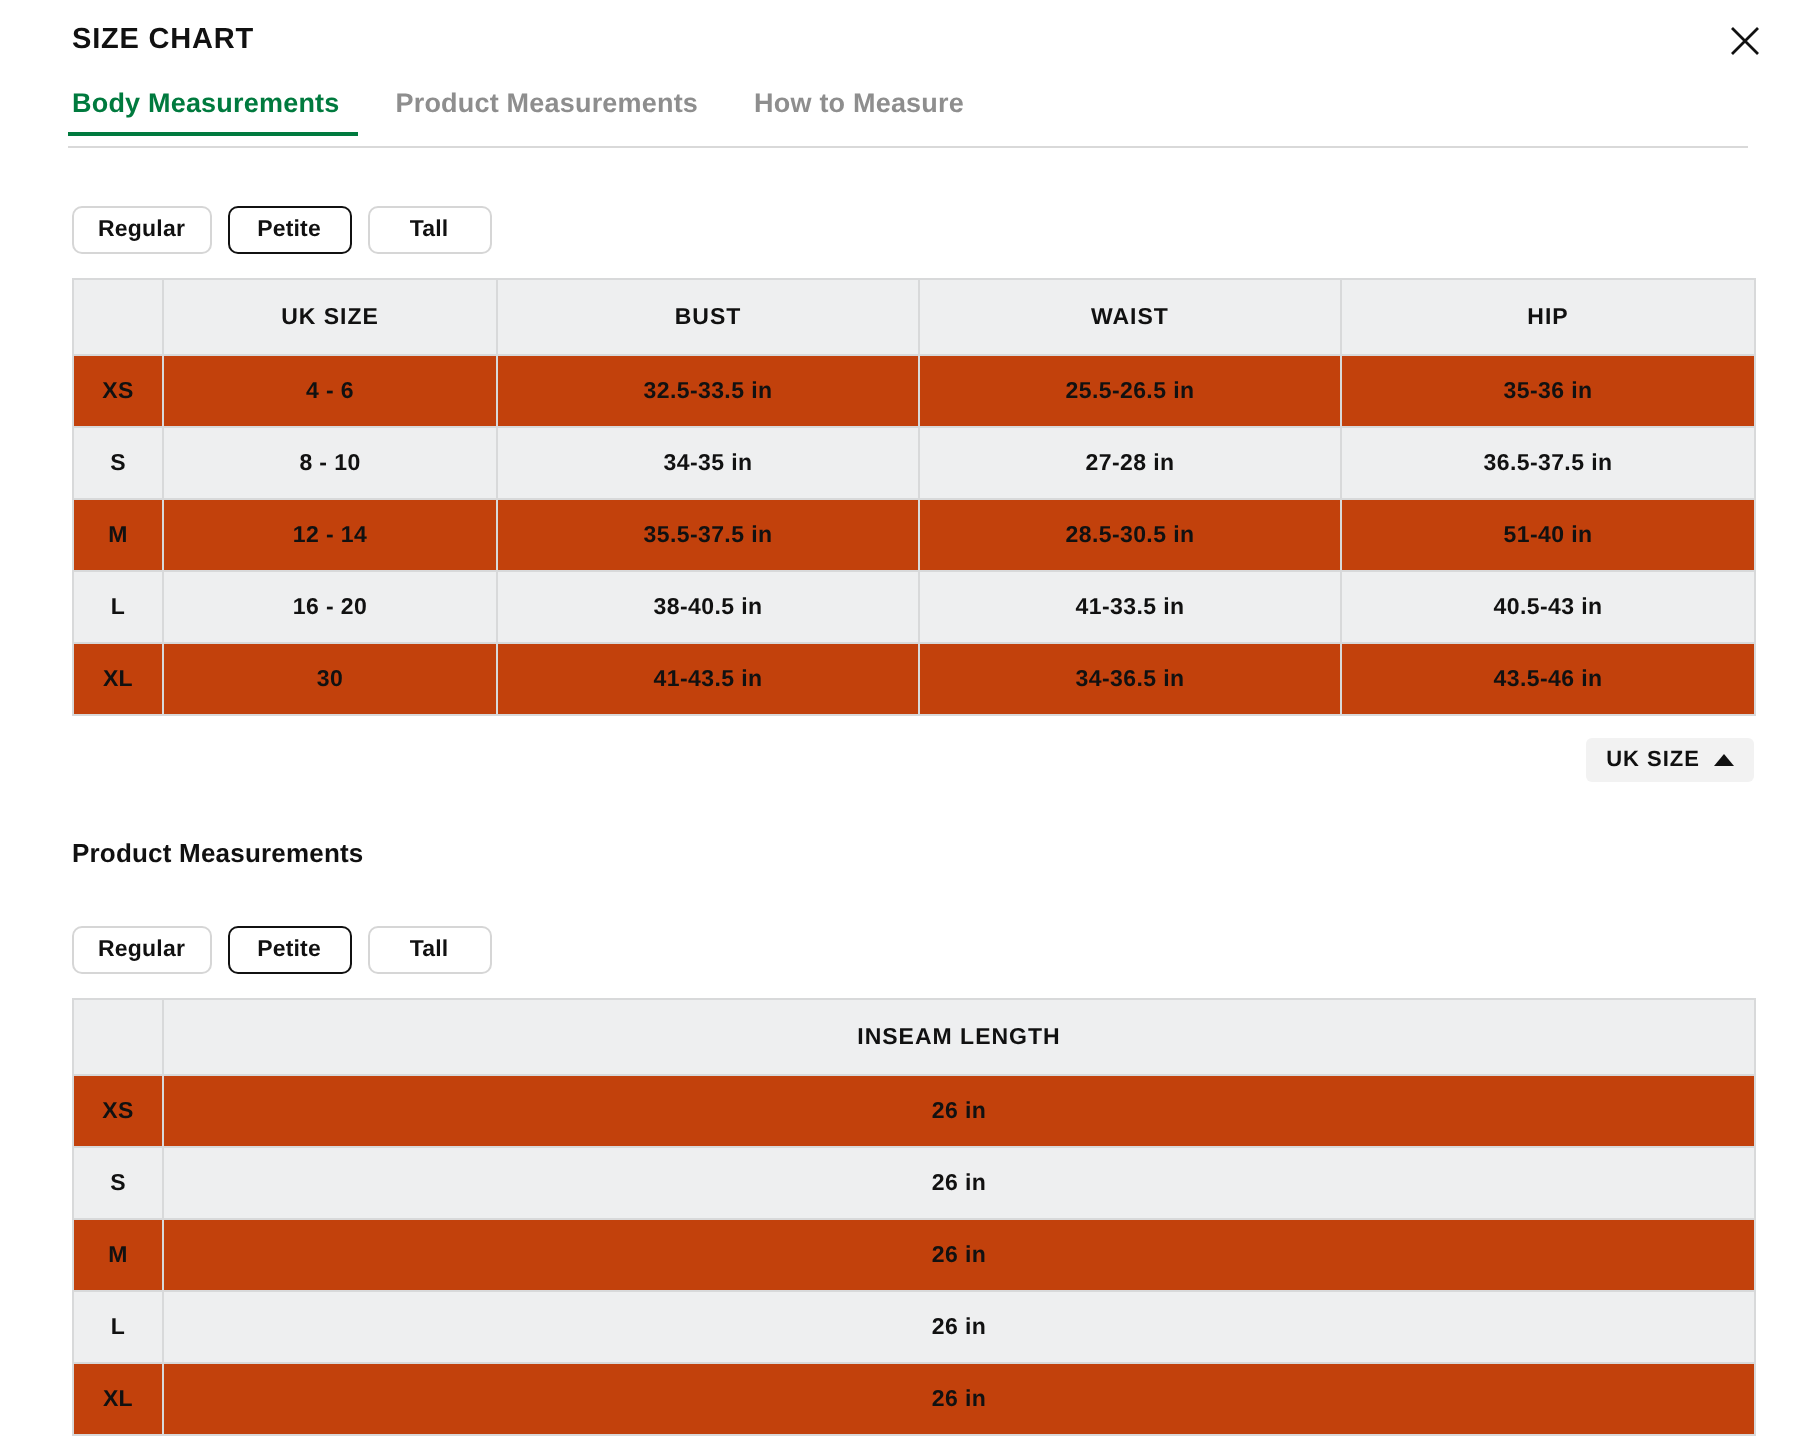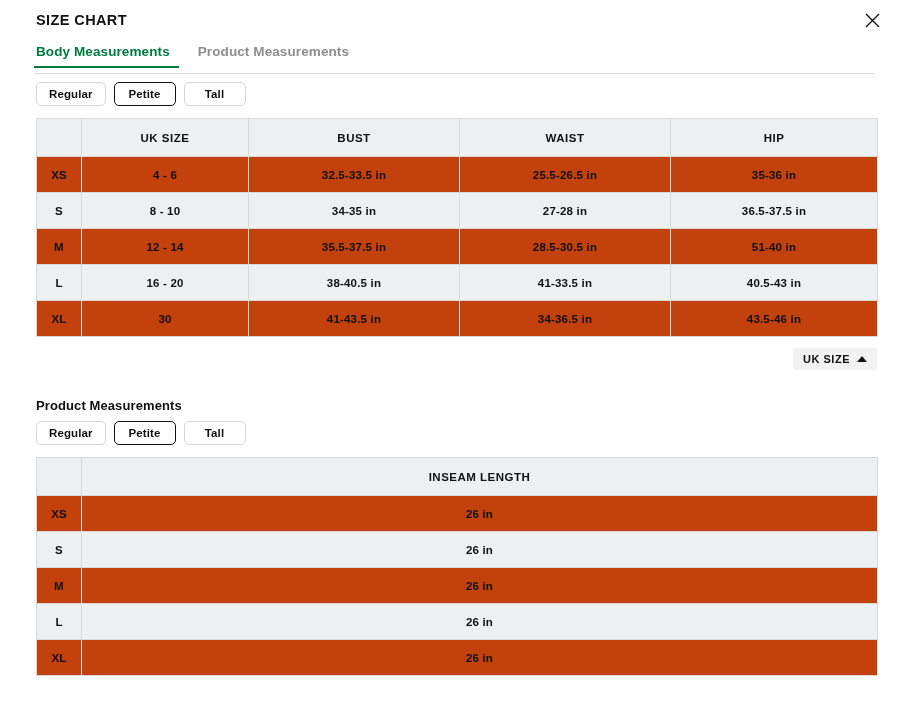--- a/index.html
+++ b/index.html
@@ -85,21 +85,21 @@
     right: 5px;
     bottom: -1px;
     height: 2px;
     background: #007a3e;
   }
 
   
   .fit-row {
     display: flex;
     gap: 8px;
-    margin: 8px 0 0 36px;
+    margin: 29px 0 0 36px;
   }
   .pill {
     min-width: 62px;
     height: 24px;
     padding: 0 12px;
     border-radius: 5px;
     border: 1px solid #d6d6d6;
     background: #ffffff;
     font-size: 11.5px;
     font-weight: bold;
@@ -243,20 +243,21 @@
     <button class="close-button" aria-label="Close">
       <svg width="15" height="15" viewBox="0 0 15 15">
         <path d="M1 1 L14 14 M14 1 L1 14" stroke="#111111" stroke-width="1.4" fill="none"></path>
       </svg>
     </button>
   </div>
 
   <div class="tabs">
     <button class="tab active">Body Measurements</button>
     <button class="tab">Product Measurements</button>
+    <button class="tab">How to Measure</button>
   </div>
 
   <div class="fit-row">
     <button class="pill">Regular</button>
     <button class="pill selected">Petite</button>
     <button class="pill">Tall</button>
   </div>
 
   <div class="table-wrap">
     <table class="size-table body-table">

